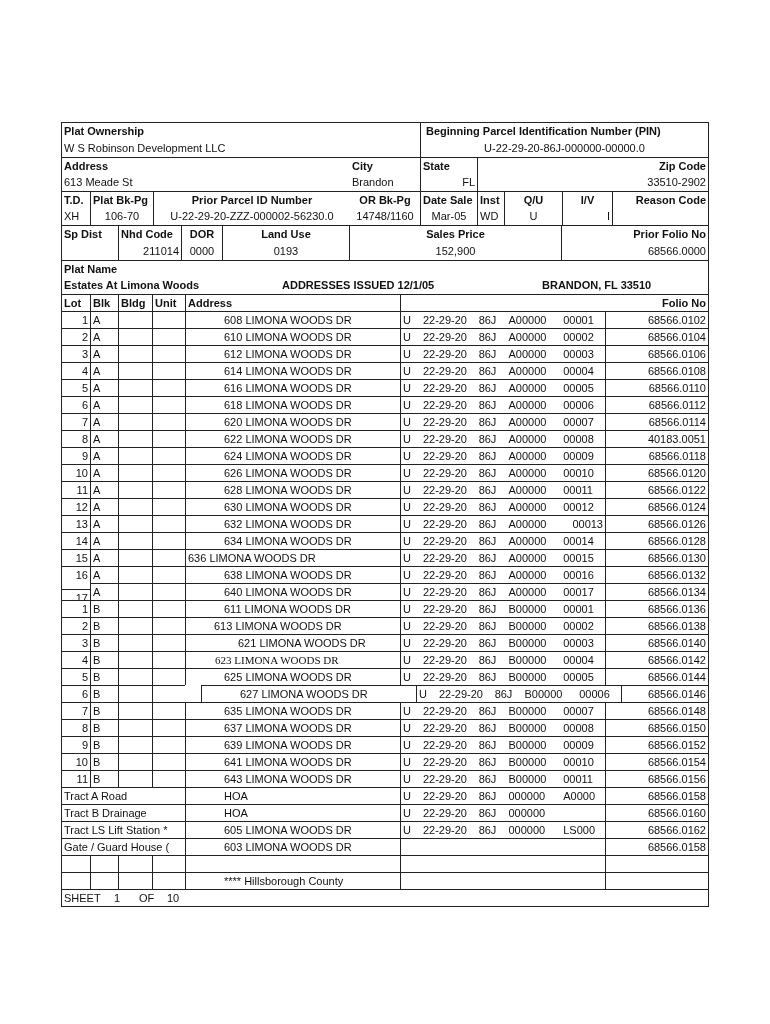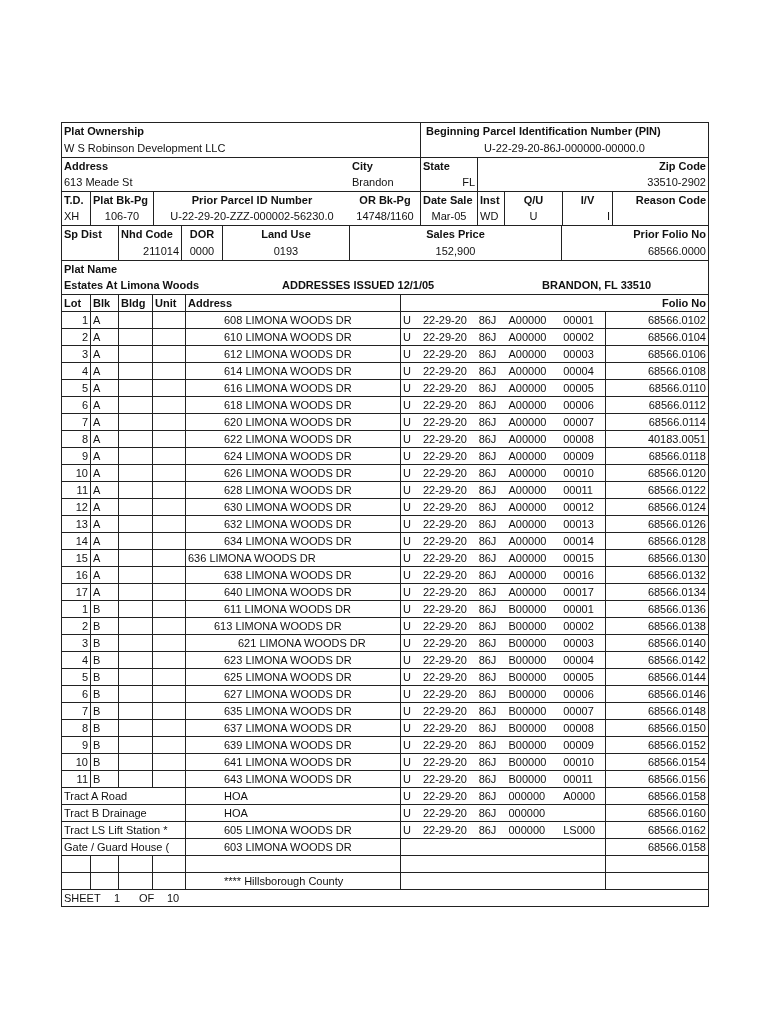--- a/index.html
+++ b/index.html
@@ -289,21 +289,21 @@
         <div class="cell r" style="width: 28px;">13</div>
         <div class="cell bl" style="width: 28px;">A</div>
         <div class="cell bl" style="width: 34px;"></div>
         <div class="cell bl" style="width: 33px;"></div>
         <div class="cell bl" style="width: 215px; padding-left: 38px;">632 LIMONA WOODS DR</div>
         <div class="cell bl pin" style="width: 205px;">
           <span style="width: 20px;">U</span>
           <span style="width: 56px;">22-29-20</span>
           <span style="width: 30px;">86J</span>
           <span style="width: 55px;">A00000</span>
-          <span style="width: 40px;">00013</span>
+          <span style="width: 40px; text-align: right;">00013</span>
         </div>
         <div class="cell bl grow r">68566.0126</div>
       </div>
       <div class="row lot-row">
         <div class="cell r" style="width: 28px;">14</div>
         <div class="cell bl" style="width: 28px;">A</div>
         <div class="cell bl" style="width: 34px;"></div>
         <div class="cell bl" style="width: 33px;"></div>
         <div class="cell bl" style="width: 215px; padding-left: 38px;">634 LIMONA WOODS DR</div>
         <div class="cell bl pin" style="width: 205px;">
@@ -339,21 +339,21 @@
         <div class="cell bl pin" style="width: 205px;">
           <span style="width: 20px;">U</span>
           <span style="width: 56px;">22-29-20</span>
           <span style="width: 30px;">86J</span>
           <span style="width: 55px;">A00000</span>
           <span style="width: 40px;">00016</span>
         </div>
         <div class="cell bl grow r">68566.0132</div>
       </div>
       <div class="row lot-row">
-        <div class="cell r" style="width: 28px;">17</div>
+        <div class="cell r" style="width: 28px; margin-top: 6px;">17</div>
         <div class="cell bl" style="width: 28px;">A</div>
         <div class="cell bl" style="width: 34px;"></div>
         <div class="cell bl" style="width: 33px;"></div>
         <div class="cell bl" style="width: 215px; padding-left: 38px;">640 LIMONA WOODS DR</div>
         <div class="cell bl pin" style="width: 205px;">
           <span style="width: 20px;">U</span>
           <span style="width: 56px;">22-29-20</span>
           <span style="width: 30px;">86J</span>
           <span style="width: 55px;">A00000</span>
           <span style="width: 40px;">00017</span>
@@ -403,21 +403,21 @@
           <span style="width: 55px;">B00000</span>
           <span style="width: 40px;">00003</span>
         </div>
         <div class="cell bl grow r">68566.0140</div>
       </div>
       <div class="row lot-row">
         <div class="cell r" style="width: 28px;">4</div>
         <div class="cell bl" style="width: 28px;">B</div>
         <div class="cell bl" style="width: 34px;"></div>
         <div class="cell bl" style="width: 33px;"></div>
-        <div class="cell bl" style="width: 215px; padding-left: 38px;">623 LIMONA WOODS DR</div>
+        <div class="cell bl" style="width: 215px; padding-left: 29px; font-family: Liberation Serif, serif;">623 LIMONA WOODS DR</div>
         <div class="cell bl pin" style="width: 205px;">
           <span style="width: 20px;">U</span>
           <span style="width: 56px;">22-29-20</span>
           <span style="width: 30px;">86J</span>
           <span style="width: 55px;">B00000</span>
           <span style="width: 40px;">00004</span>
         </div>
         <div class="cell bl grow r">68566.0142</div>
       </div>
       <div class="row lot-row">
@@ -433,21 +433,21 @@
           <span style="width: 55px;">B00000</span>
           <span style="width: 40px;">00005</span>
         </div>
         <div class="cell bl grow r">68566.0144</div>
       </div>
       <div class="row lot-row">
         <div class="cell r" style="width: 28px;">6</div>
         <div class="cell bl" style="width: 28px;">B</div>
         <div class="cell bl" style="width: 34px;"></div>
         <div class="cell bl" style="width: 33px;"></div>
-        <div class="cell bl" style="width: 215px; padding-left: 38px;">627 LIMONA WOODS DR</div>
+        <div class="cell bl" style="width: 215px; padding-left: 38px; margin-left: 16px;">627 LIMONA WOODS DR</div>
         <div class="cell bl pin" style="width: 205px;">
           <span style="width: 20px;">U</span>
           <span style="width: 56px;">22-29-20</span>
           <span style="width: 30px;">86J</span>
           <span style="width: 55px;">B00000</span>
           <span style="width: 40px;">00006</span>
         </div>
         <div class="cell bl grow r">68566.0146</div>
       </div>
       <div class="row lot-row">

